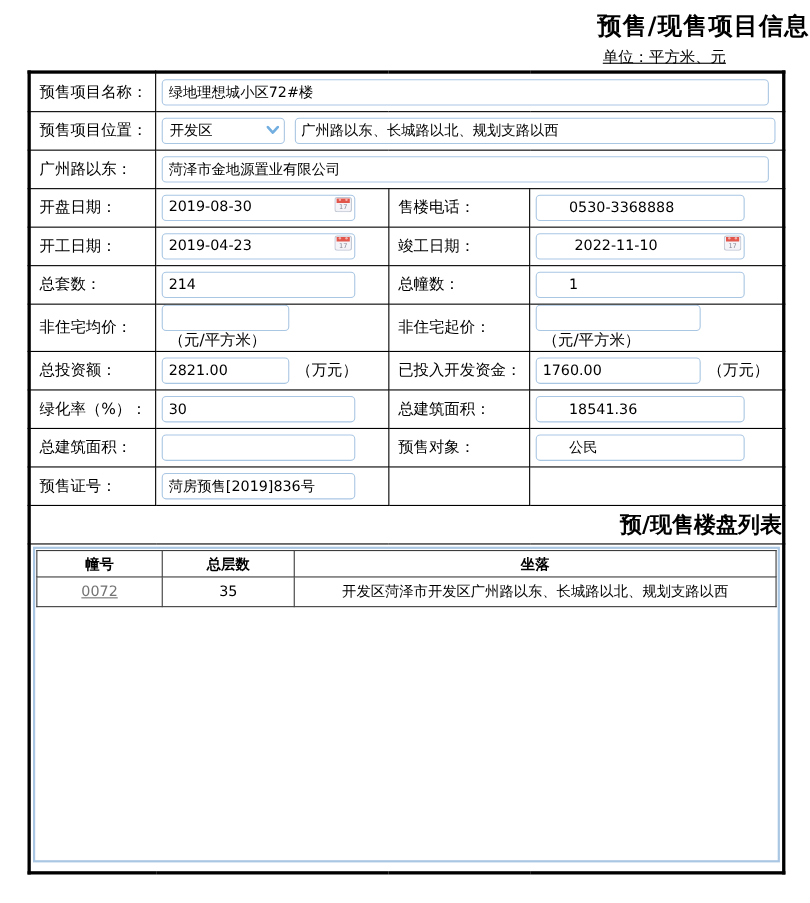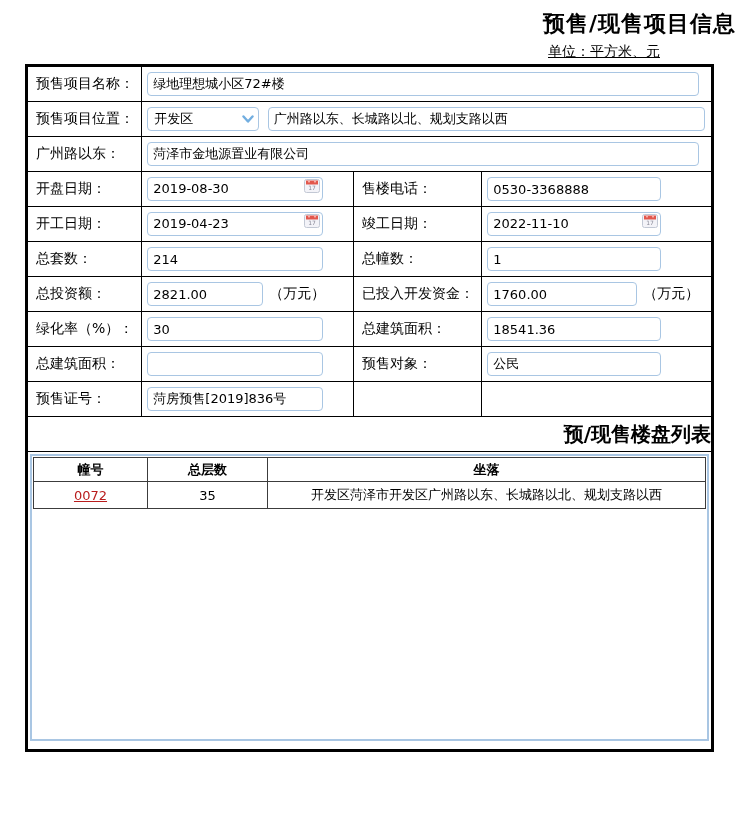--- a/index.html
+++ b/index.html
@@ -11,42 +11,42 @@
 
   table.form-table { border-collapse:collapse; margin-left:25px; width:689px; border:3px solid #000; table-layout:fixed; }
   .form-table td { border:1px solid #000; height:34px; padding:0; font-size:14px; vertical-align:middle; overflow:hidden; }
   td.lbl { padding-left:8px; white-space:nowrap; }
   td.val { padding-left:5px; }
 
   .ipt { border:1px solid #a9c6e3; border-radius:4px; height:24px; font-size:13px; padding:0 5px; box-sizing:border-box; font-family:inherit; color:#000; background:#fff; vertical-align:middle; outline:none; }
   .w-full  { width:552px; }
   .w-loc   { width:437px; margin-left:4px; }
   .w-mid-l { width:176px; }
-  .w-mid-r { width:174px; }
+  .w-mid-r { width:190px;padding-left:29px; }
   .w-price-l { width:116px; }
   .w-price-r { width:150px; }
 
   .selectbox { display:inline-flex; width:112px; height:24px; border:1px solid #a9c6e3; border-radius:4px; box-sizing:border-box; align-items:center; justify-content:space-between; padding:0 4px 0 6px; font-size:13px; background:#fff; cursor:default; }
   .selectbox .chev { line-height:0; }
 
   .datewrap { display:inline-flex; height:24px; border:1px solid #a9c6e3; border-radius:4px; box-sizing:border-box; align-items:flex-start; background:#fff; padding-right:2px; }
   .datewrap input { border:none; outline:none; flex:1; min-width:0; height:20px; font-size:13px; padding:0 5px; font-family:inherit; background:transparent; }
   .cal { line-height:0; flex:0 0 auto; }
 
   .unit { font-size:14px; margin-left:6px; white-space:nowrap; }
 
   td.section-title { text-align:right; font-weight:bold; font-size:20px; }
 
   td.list-cell { height:293px; vertical-align:top; padding:2px; }
   .list-box { border:2px solid #a9c6e3; height:287px; box-sizing:border-box; padding:1px; }
   table.inner-table { border-collapse:collapse; width:100%; table-layout:fixed; }
   .inner-table th, .inner-table td { border:1px solid #3c3c3c; text-align:center; font-size:13px; padding:0;margin-top:20px; }
   .inner-table th { height:23px; font-weight:bold; }
   .inner-table td { height:26px; font-weight:normal; }
-  a.blink { color:#b91c1c; text-decoration:underline; font-size:13px; }
+  a.blink { color:#737373; text-decoration:underline; font-size:13px; }
 </style>
 </head>
 <body>
 
 <div>
   <div class="title">预售/现售项目信息</div>
   <div class="unit-note-wrap">
     <span class="unit-note">单位：平方米、元</span>
   </div>
 
@@ -143,20 +143,30 @@
       </td>
     </tr>
 
     <tr>
       <td class="lbl">总套数：</td>
       <td class="val"><input class="ipt w-mid-l" value="214" style=""></td>
       <td class="lbl">总幢数：</td>
       <td class="val"><input class="ipt w-mid-r" value="1" style=""></td>
     </tr>
 
+    <tr>
+      <td class="lbl">非住宅均价：</td>
+      <td class="val">
+        <input class="ipt w-price-l" value="" style=""><span class="unit">（元/平方米）</span>
+      </td>
+      <td class="lbl">非住宅起价：</td>
+      <td class="val">
+        <input class="ipt w-price-r" value="" style=""><span class="unit">（元/平方米）</span>
+      </td>
+    </tr>
 
 
     <tr>
       <td class="lbl">总投资额：</td>
       <td class="val">
         <input class="ipt w-price-l" value="2821.00" style=""><span class="unit">（万元）</span>
       </td>
       <td class="lbl">已投入开发资金：</td>
       <td class="val">
         <input class="ipt w-price-r" value="1760.00" style=""><span class="unit">（万元）</span>

